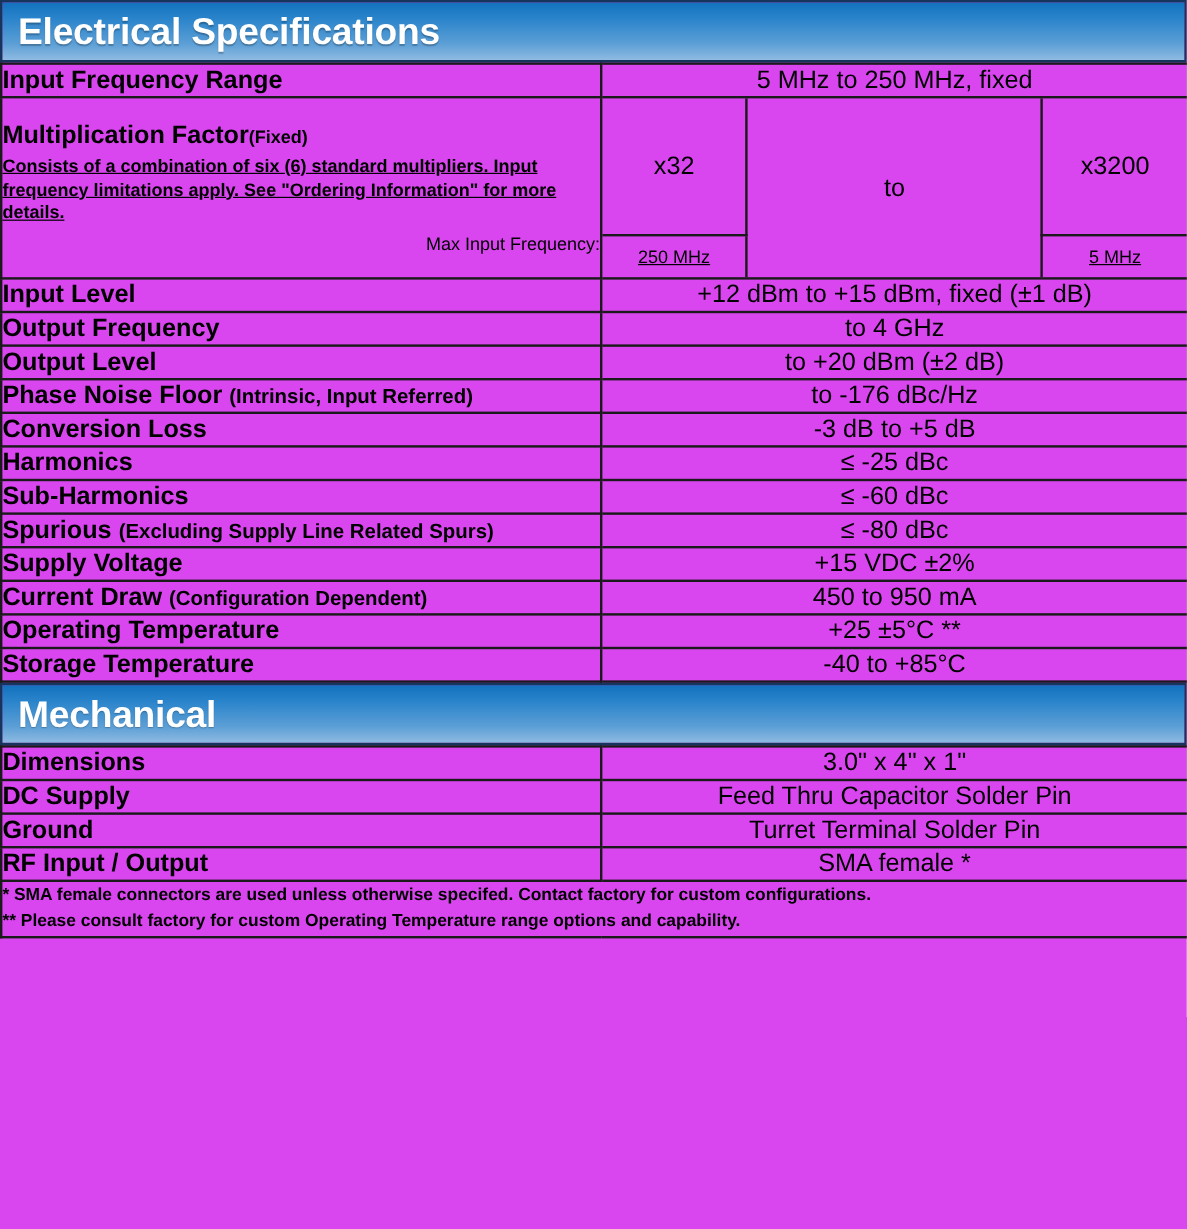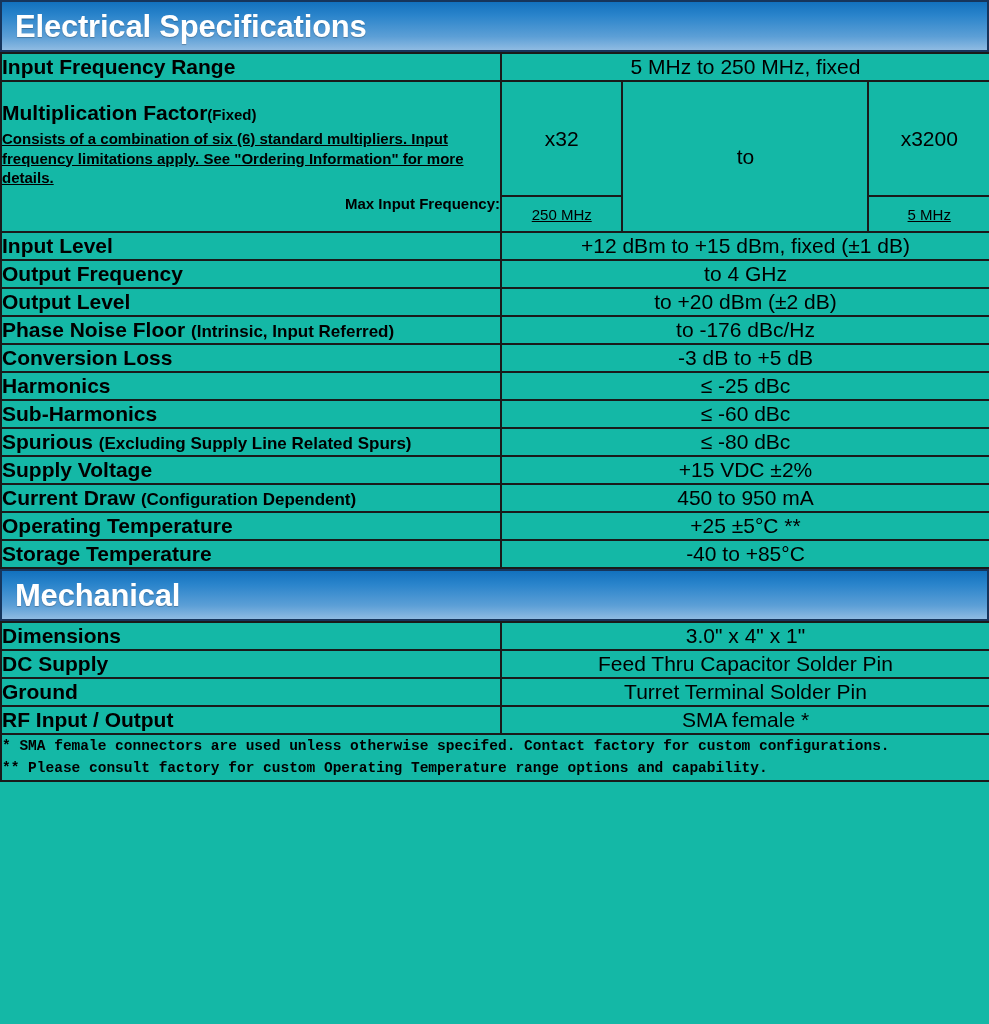--- a/index.html
+++ b/index.html
@@ -13,21 +13,21 @@
     font-family: "Liberation Sans", sans-serif;
     -webkit-font-smoothing: antialiased;
   }
 
   .sheet {
     width: 989px;
     height: 1024px;
     box-sizing: border-box;
     display: flex;
     flex-direction: column;
-    background: #14b8a6;
+    background: #d946ef;
   }
 
   
   .banner {
     position: relative;
     box-sizing: border-box;
     border: 2px solid #16355c;
     background: linear-gradient(to bottom, #1271be 0%, #2a84cb 28%, #5c9fd6 72%, #8fbbe2 100%);
     height: 52px;
     display: flex;
@@ -100,21 +100,21 @@
     white-space: nowrap;
   }
   .mf-title .mf-title-sub {
     font-size: 15px;
   }
   .mf-desc { display: block; text-decoration: underline; }
   .mf-maxlabel {
     display: block;
     text-align: right;
     font-size: 15px;
-    font-weight: bold;
+    font-weight: normal;
     margin-top: 6px;
   }
 
   .mf-value-cell { padding: 0; vertical-align: top; }
   .mf-inner {
     width: 100%;
     height: 100%;
     border-collapse: collapse;
     table-layout: fixed;
   }
@@ -143,21 +143,21 @@
   }
 
   
   .foot-cell {
     padding: 5px 8px 6px 8px;
     font-size: 14.5px;
     font-weight: bold;
     line-height: 1.55;
     color: #000;
   }
-  .foot-line { display: block; white-space: nowrap; font-family: Liberation Mono, monospace; }
+  .foot-line { display: block; white-space: nowrap; }
 </style>
 </head>
 <body>
 
 <div class="sheet">
 
   <div class="banner">
     <div class="banner-title">Electrical Specifications</div>
   </div>
 

